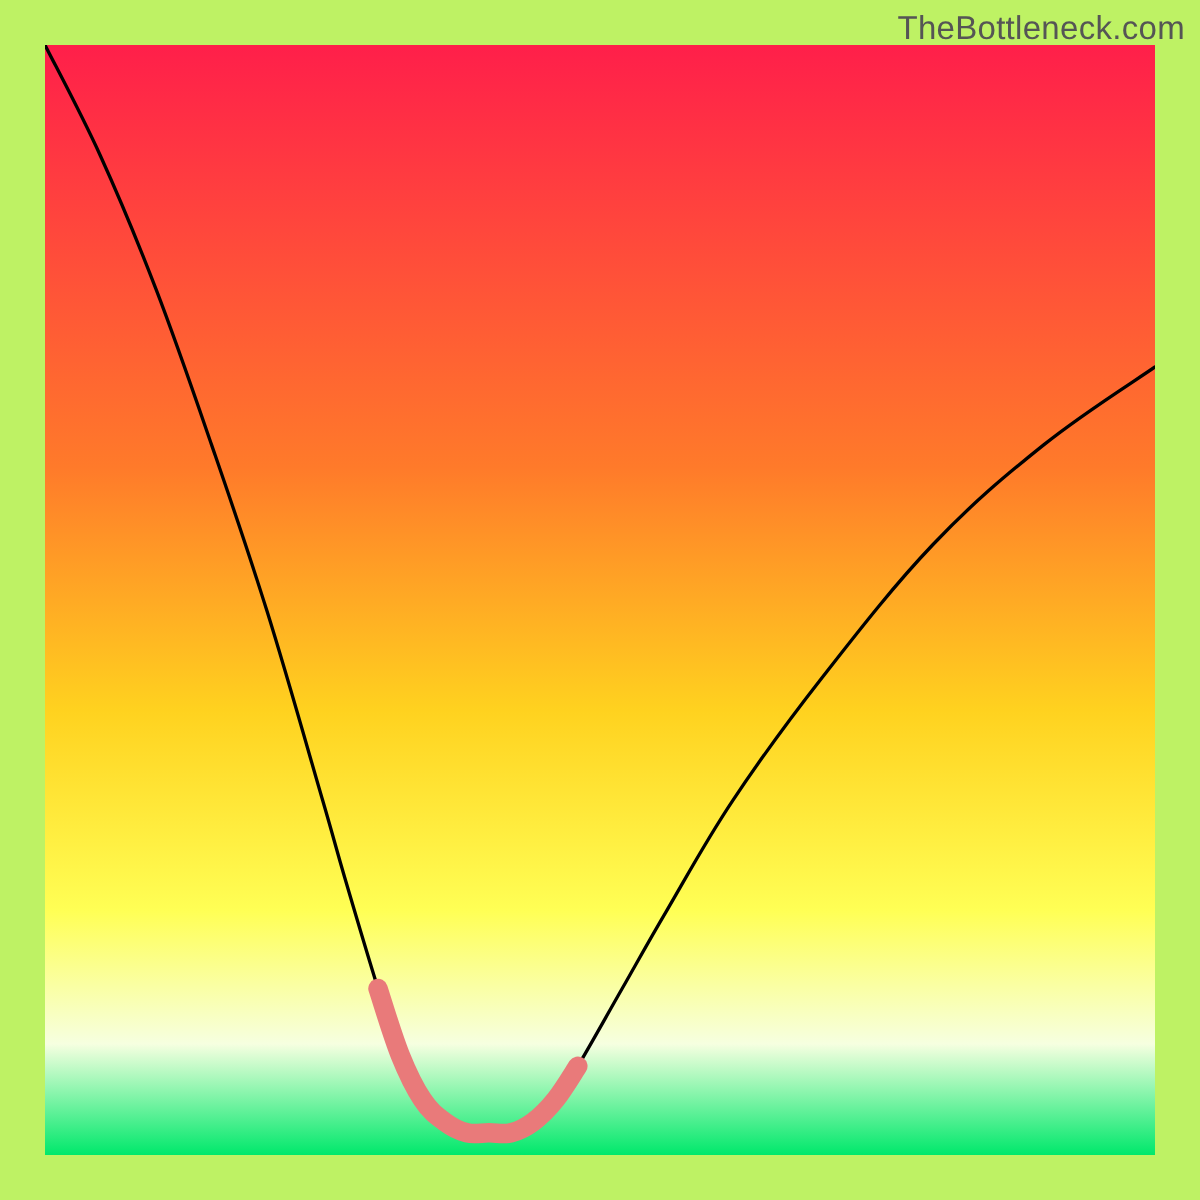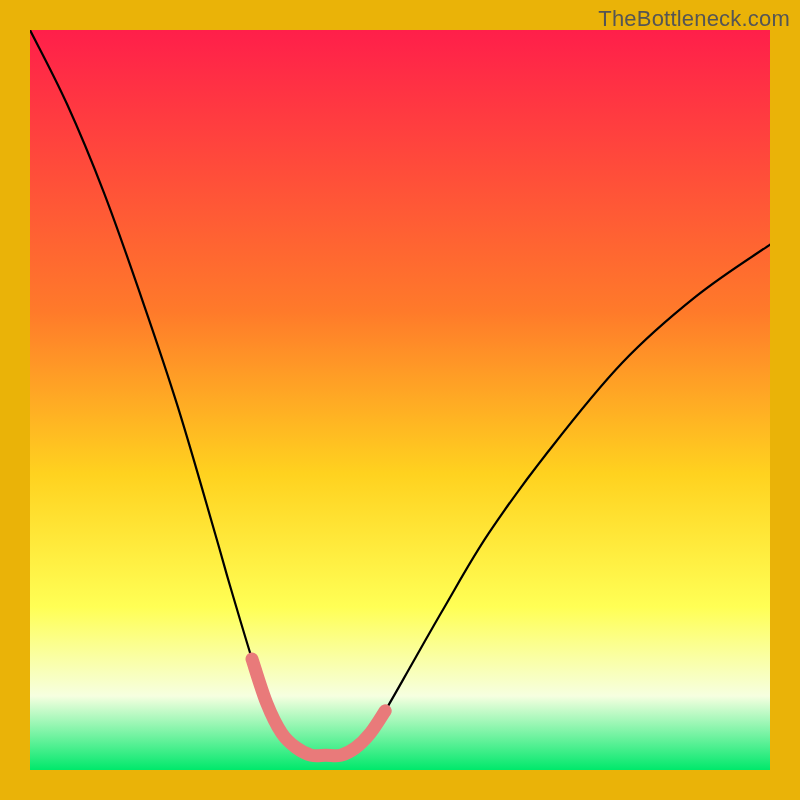--- a/index.html
+++ b/index.html
@@ -10,21 +10,21 @@
     background: #000;
     font-family: Arial, Helvetica, sans-serif;
     overflow: hidden;
   }
   .frame {
     position: absolute;
     left: 0;
     top: 0;
     width: 800px;
     height: 800px;
-    background: #eab308;
+    background: #bef264;
     text-decoration: underline;
   }
   .plot-area {
     position: absolute;
     left: 30px;
     top: 30px;
     width: 740px;
     height: 740px;
   }
   .watermark {

